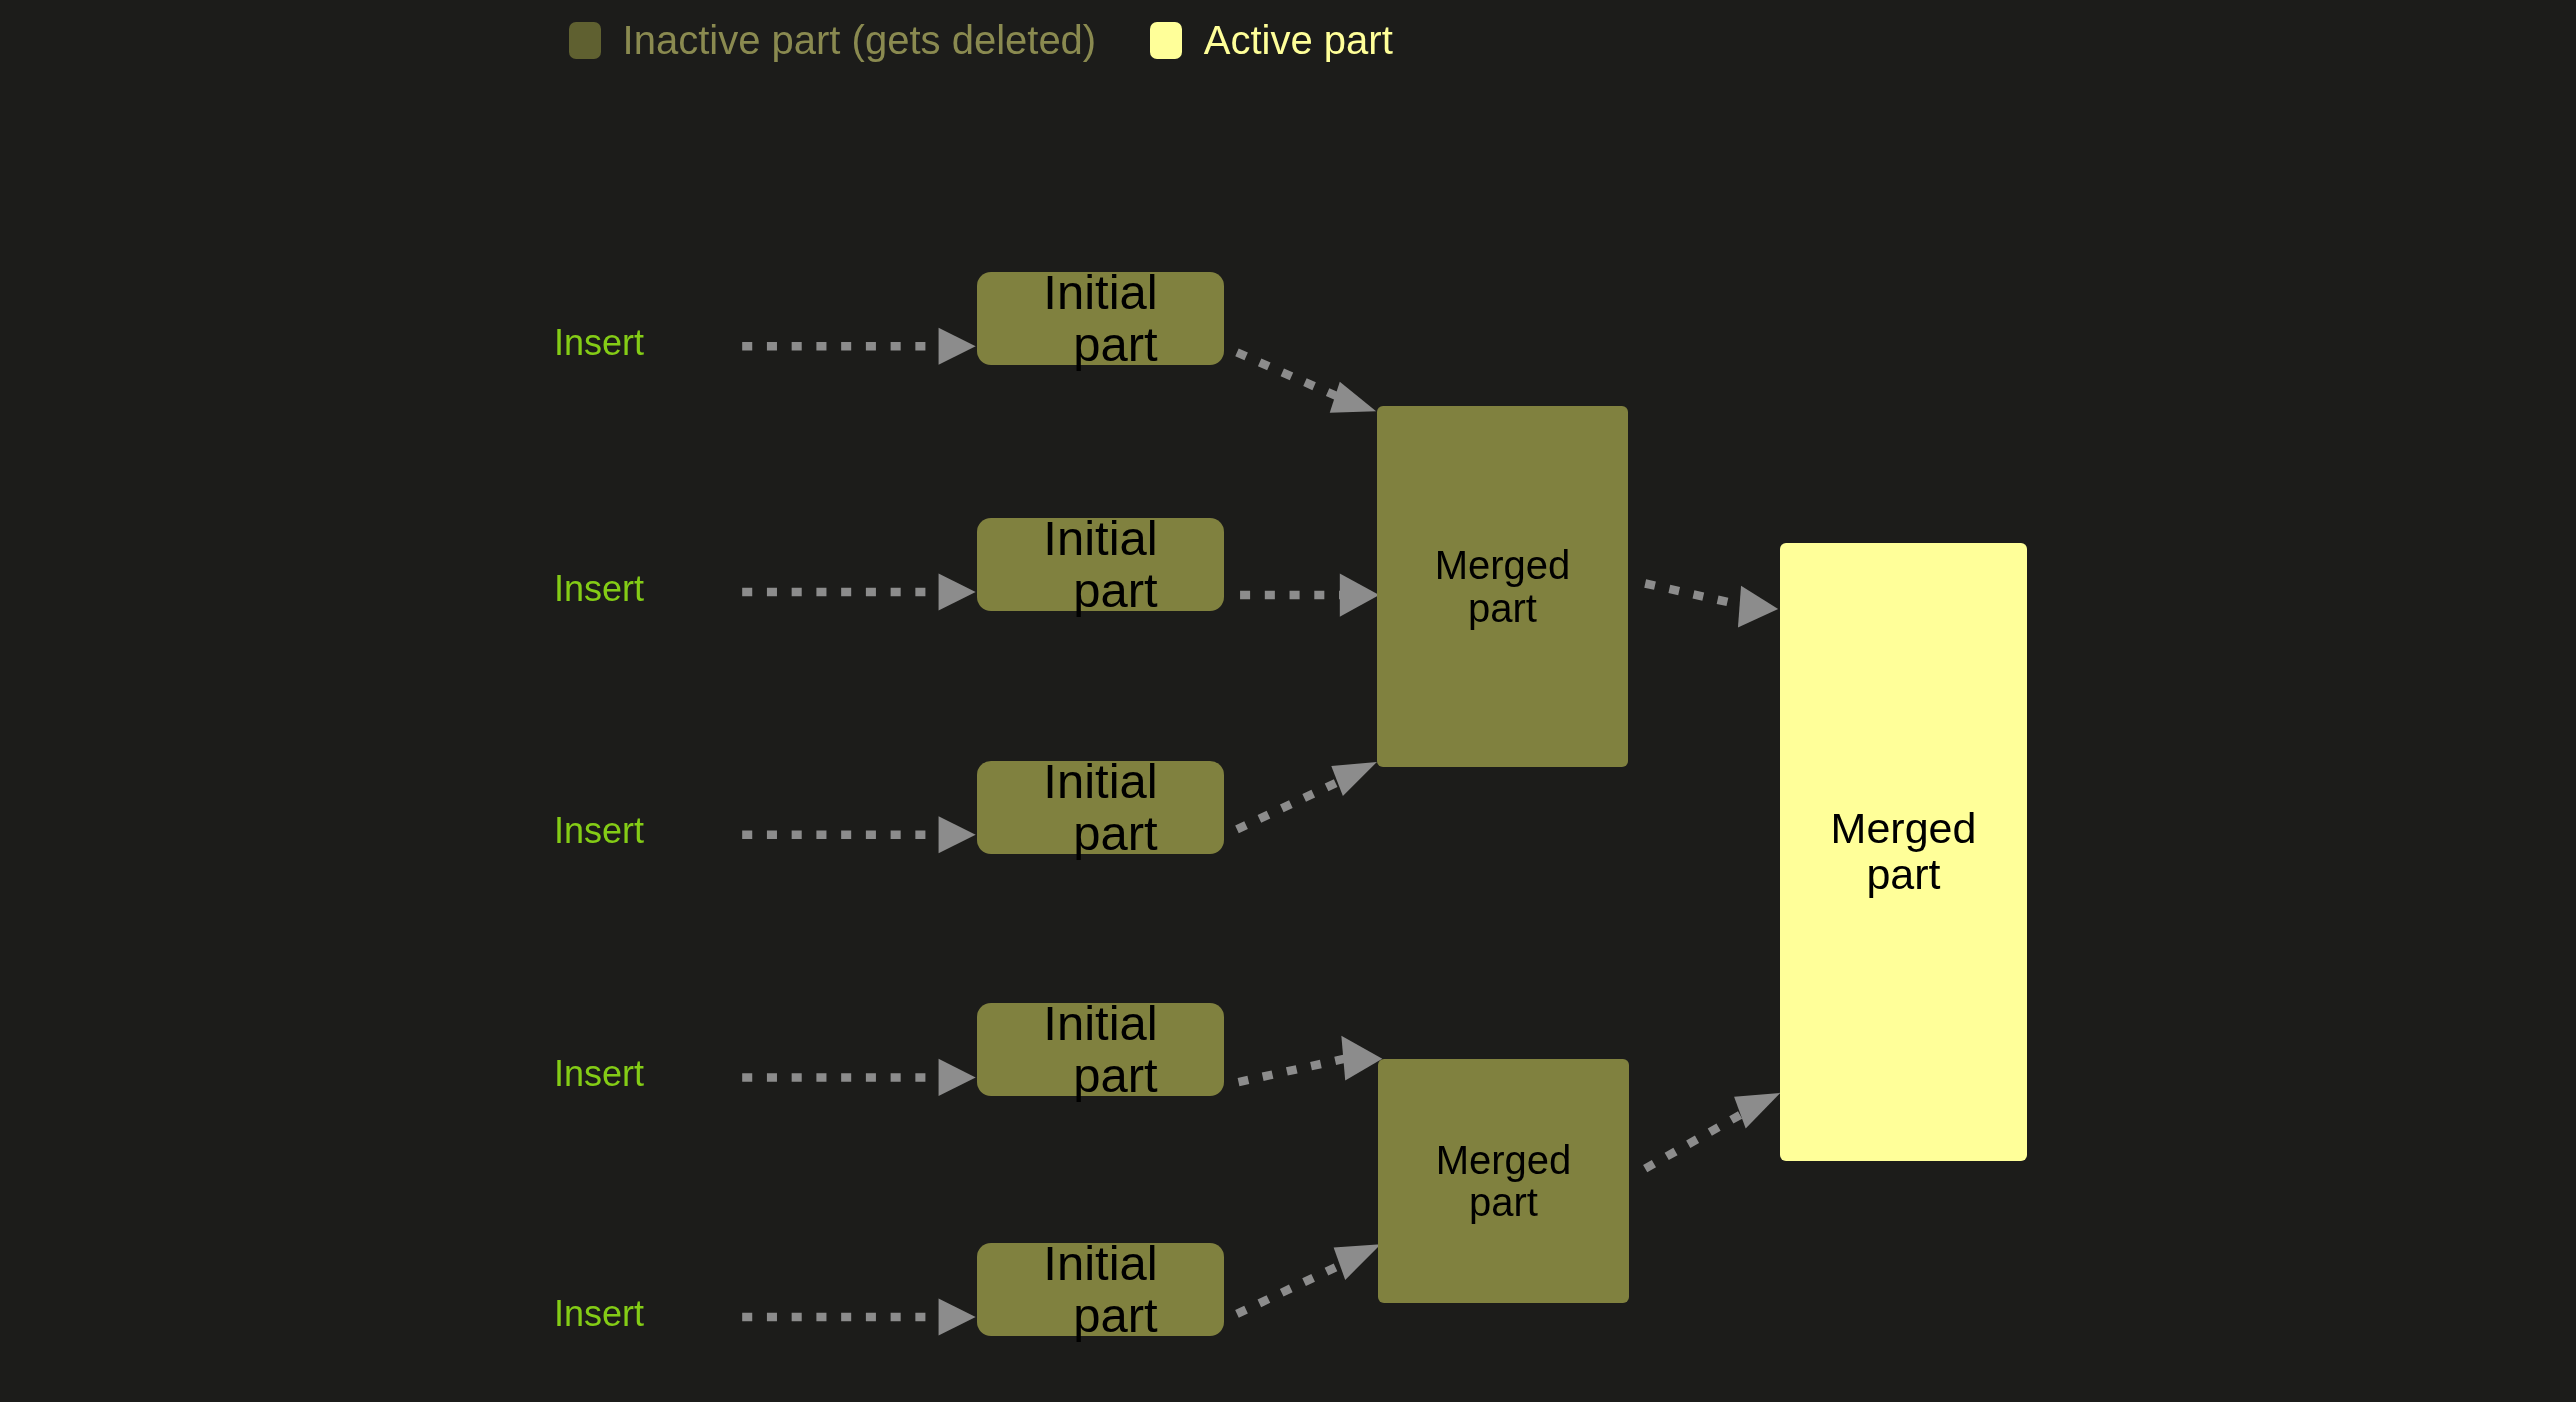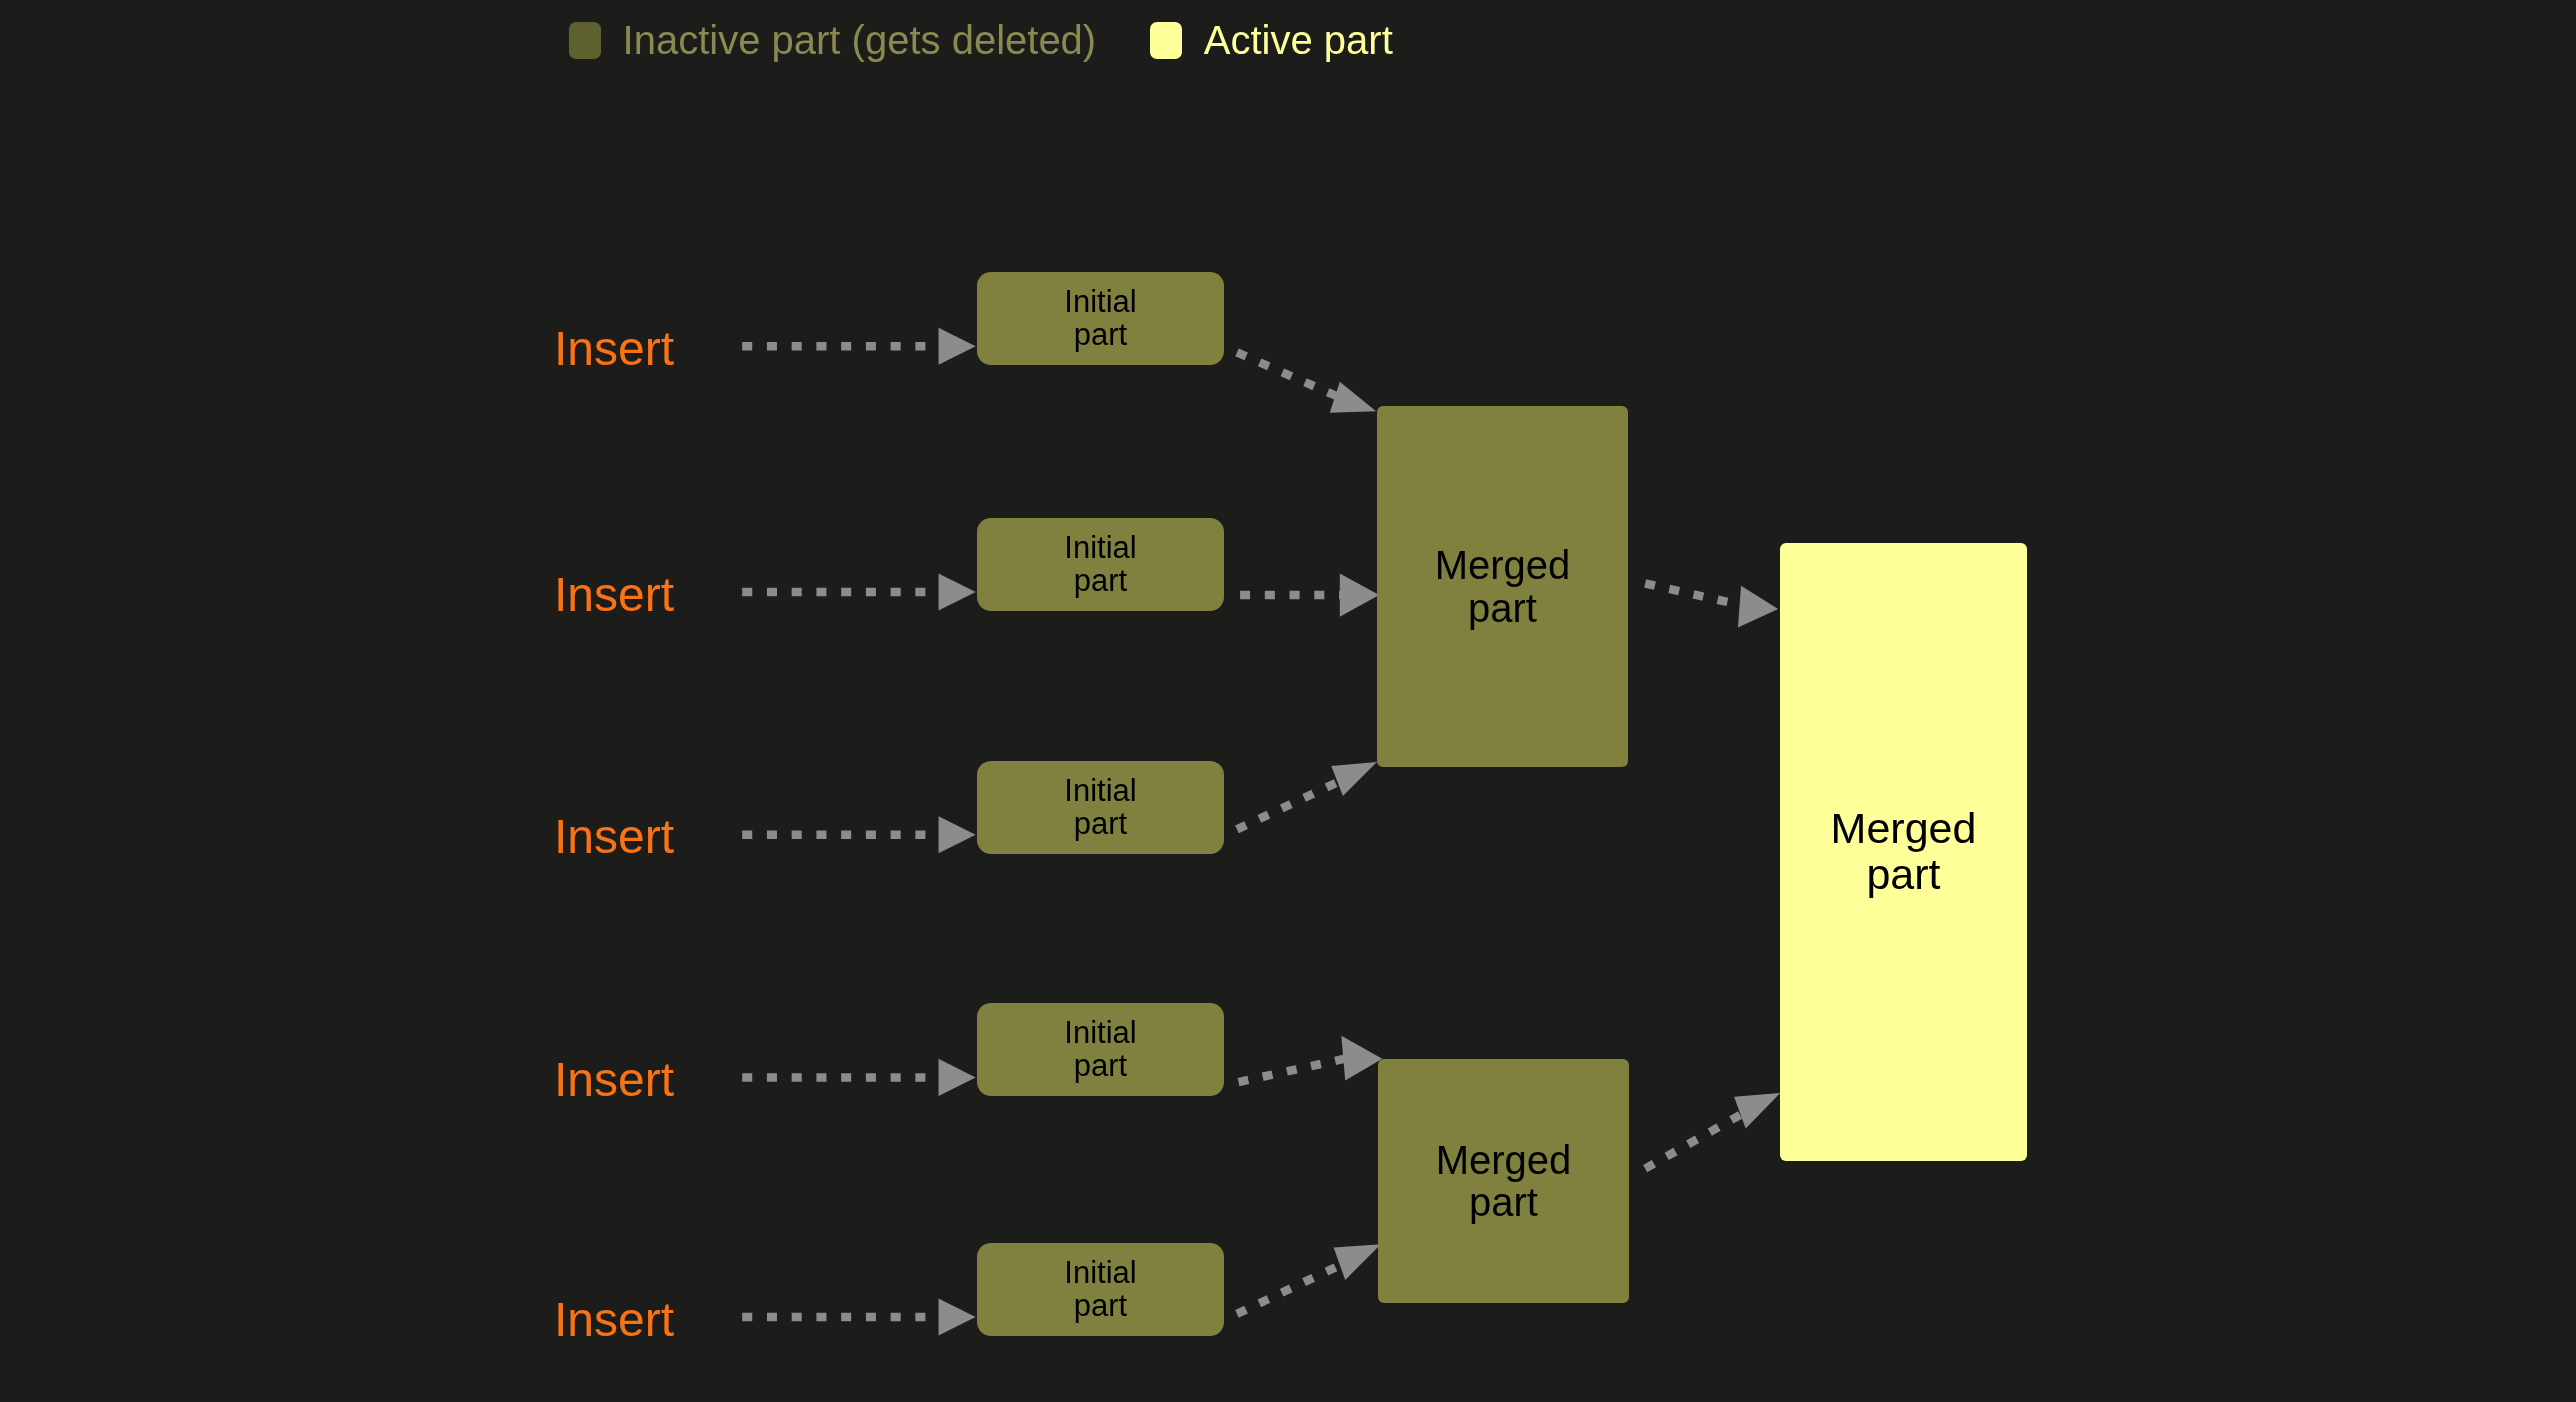--- a/index.html
+++ b/index.html
@@ -60,37 +60,38 @@
     border-radius: 6px;
     line-height: 1.06;
     white-space: pre-line;
   }
   .node.inactive { background: #80813f; }
   .node.active   { background: #ffff99; }
 
   .node-initial {
     width: 247px;
     height: 93px;
-    font-size: 31px;
+    font-size: 49px;
     border-radius: 14px;
+    text-align: right;
   }
   .node-merged-mid {
     width: 251px;
     font-size: 40px;
   }
   .node-merged-active {
     width: 247px;
     font-size: 43px;
   }
 
   
   .insert-label {
     position: absolute;
-    font-size: 48px;
-    color: #f97316;
+    font-size: 36px;
+    color: #84cc16;
     white-space: nowrap;
     line-height: 1;
   }
 
   
   #connectors {
     position: absolute;
     left: 0;
     top: 0;
     width: 2576px;

